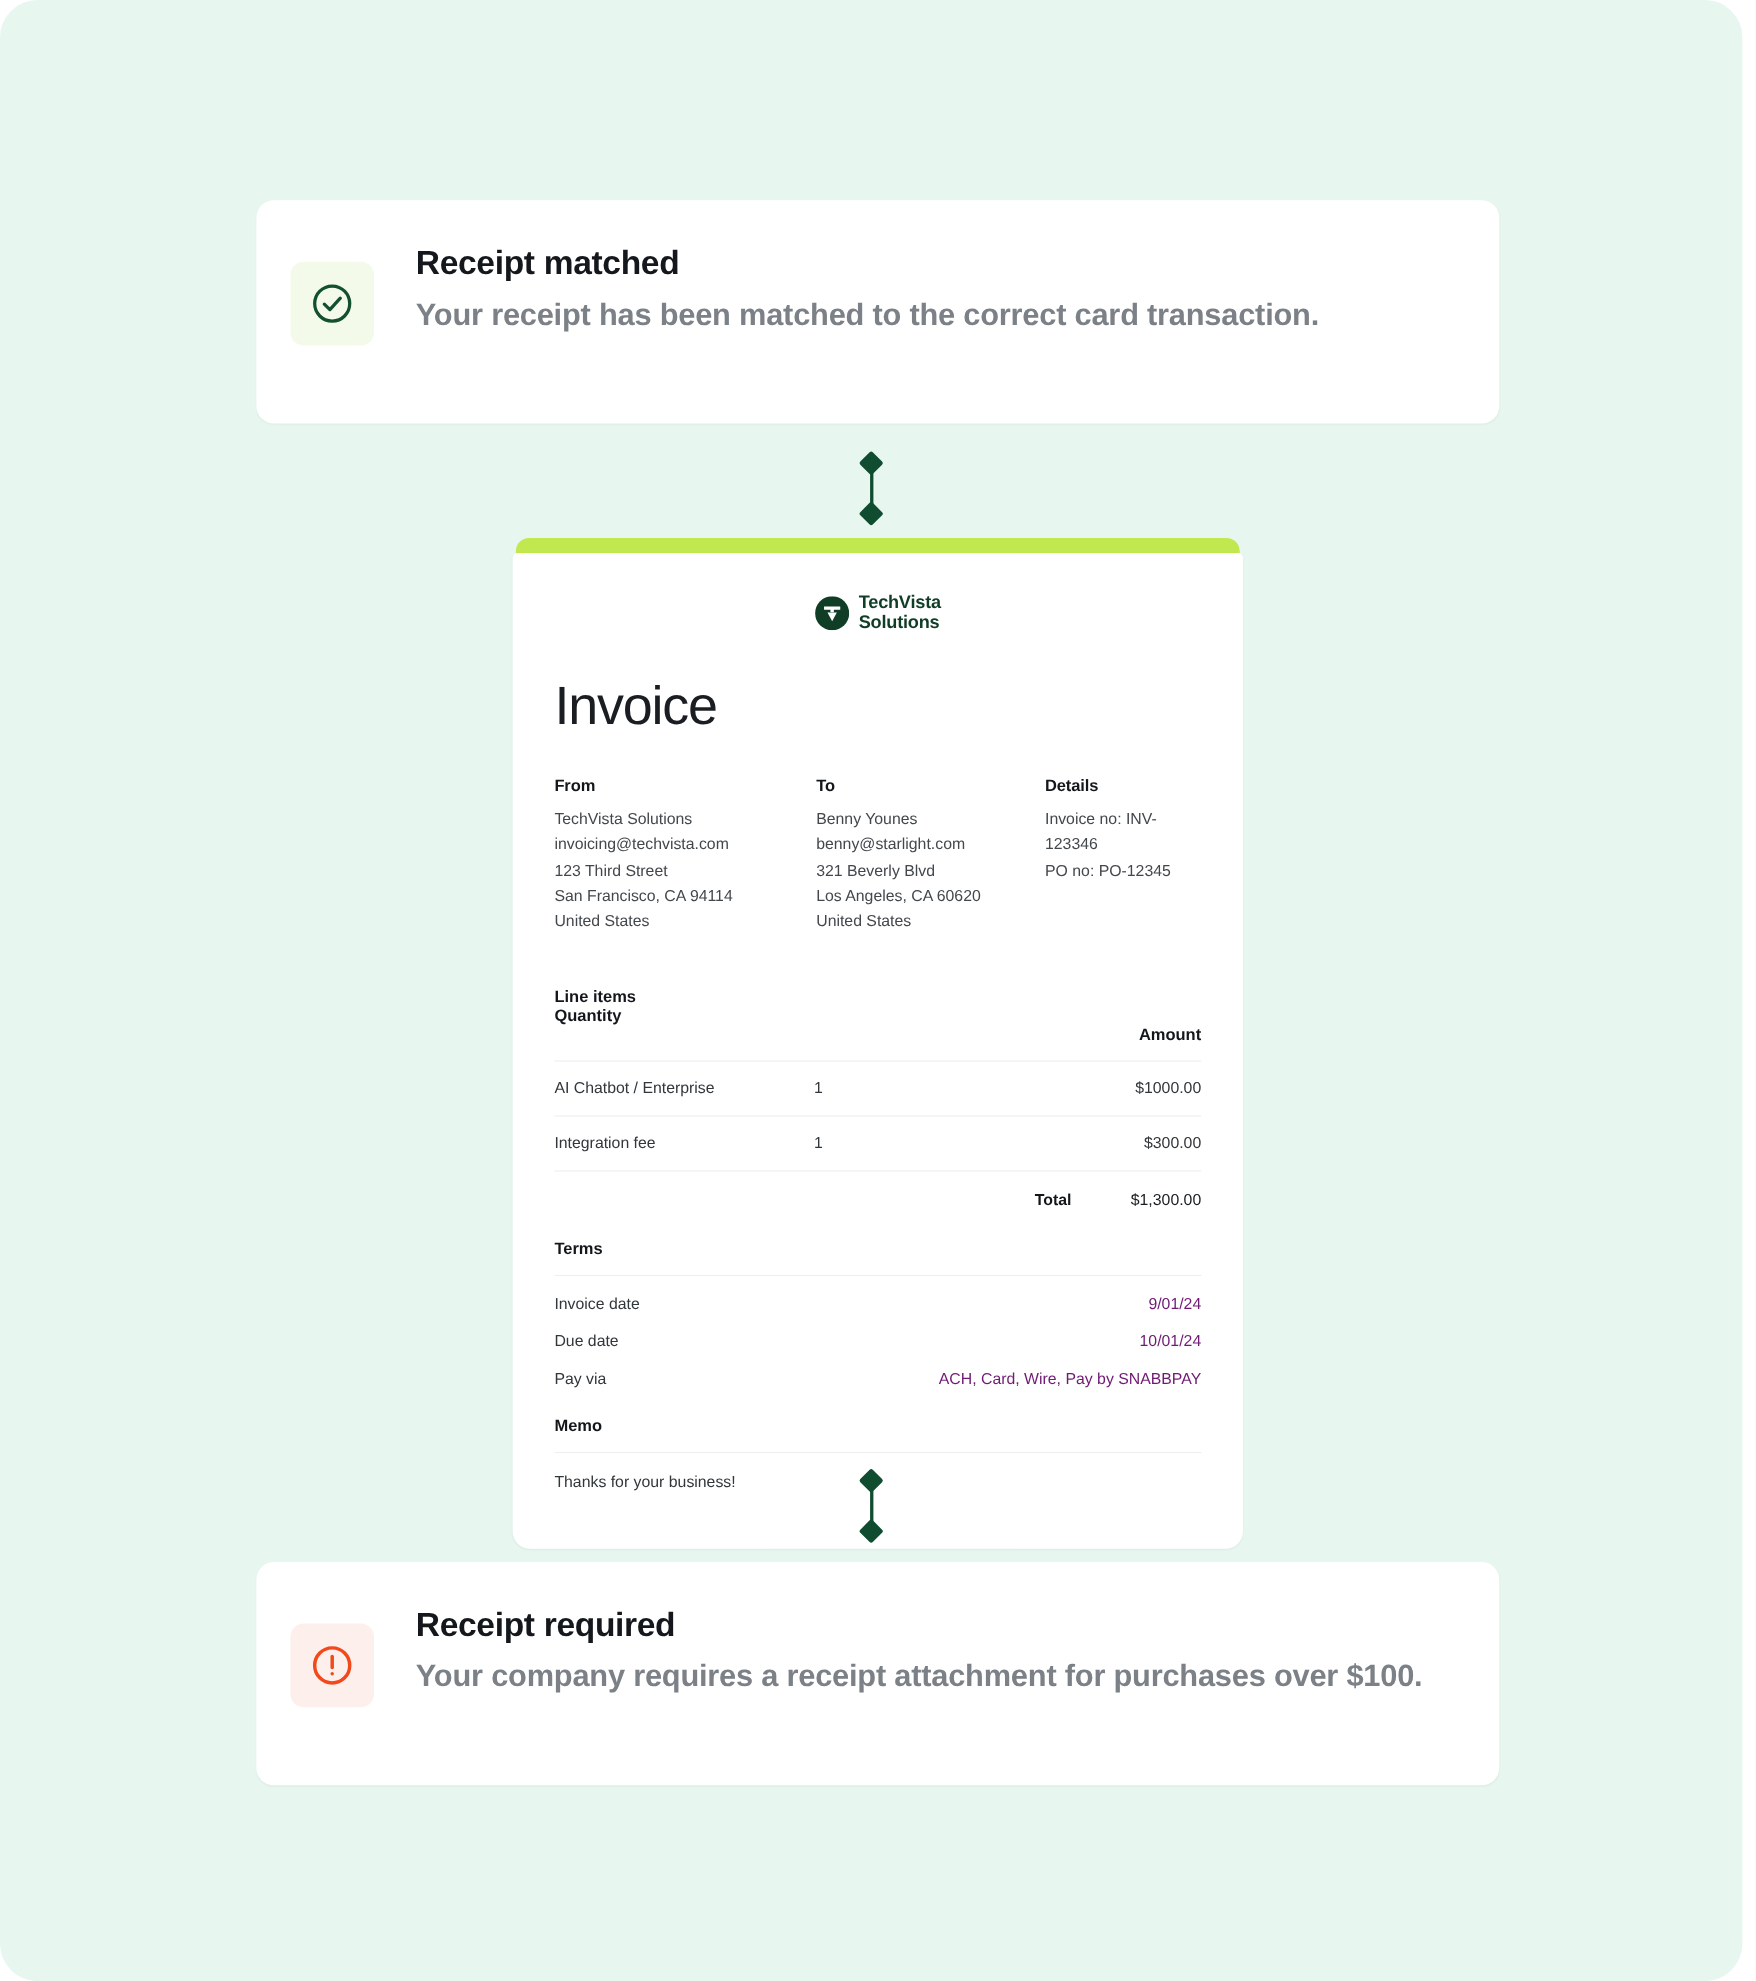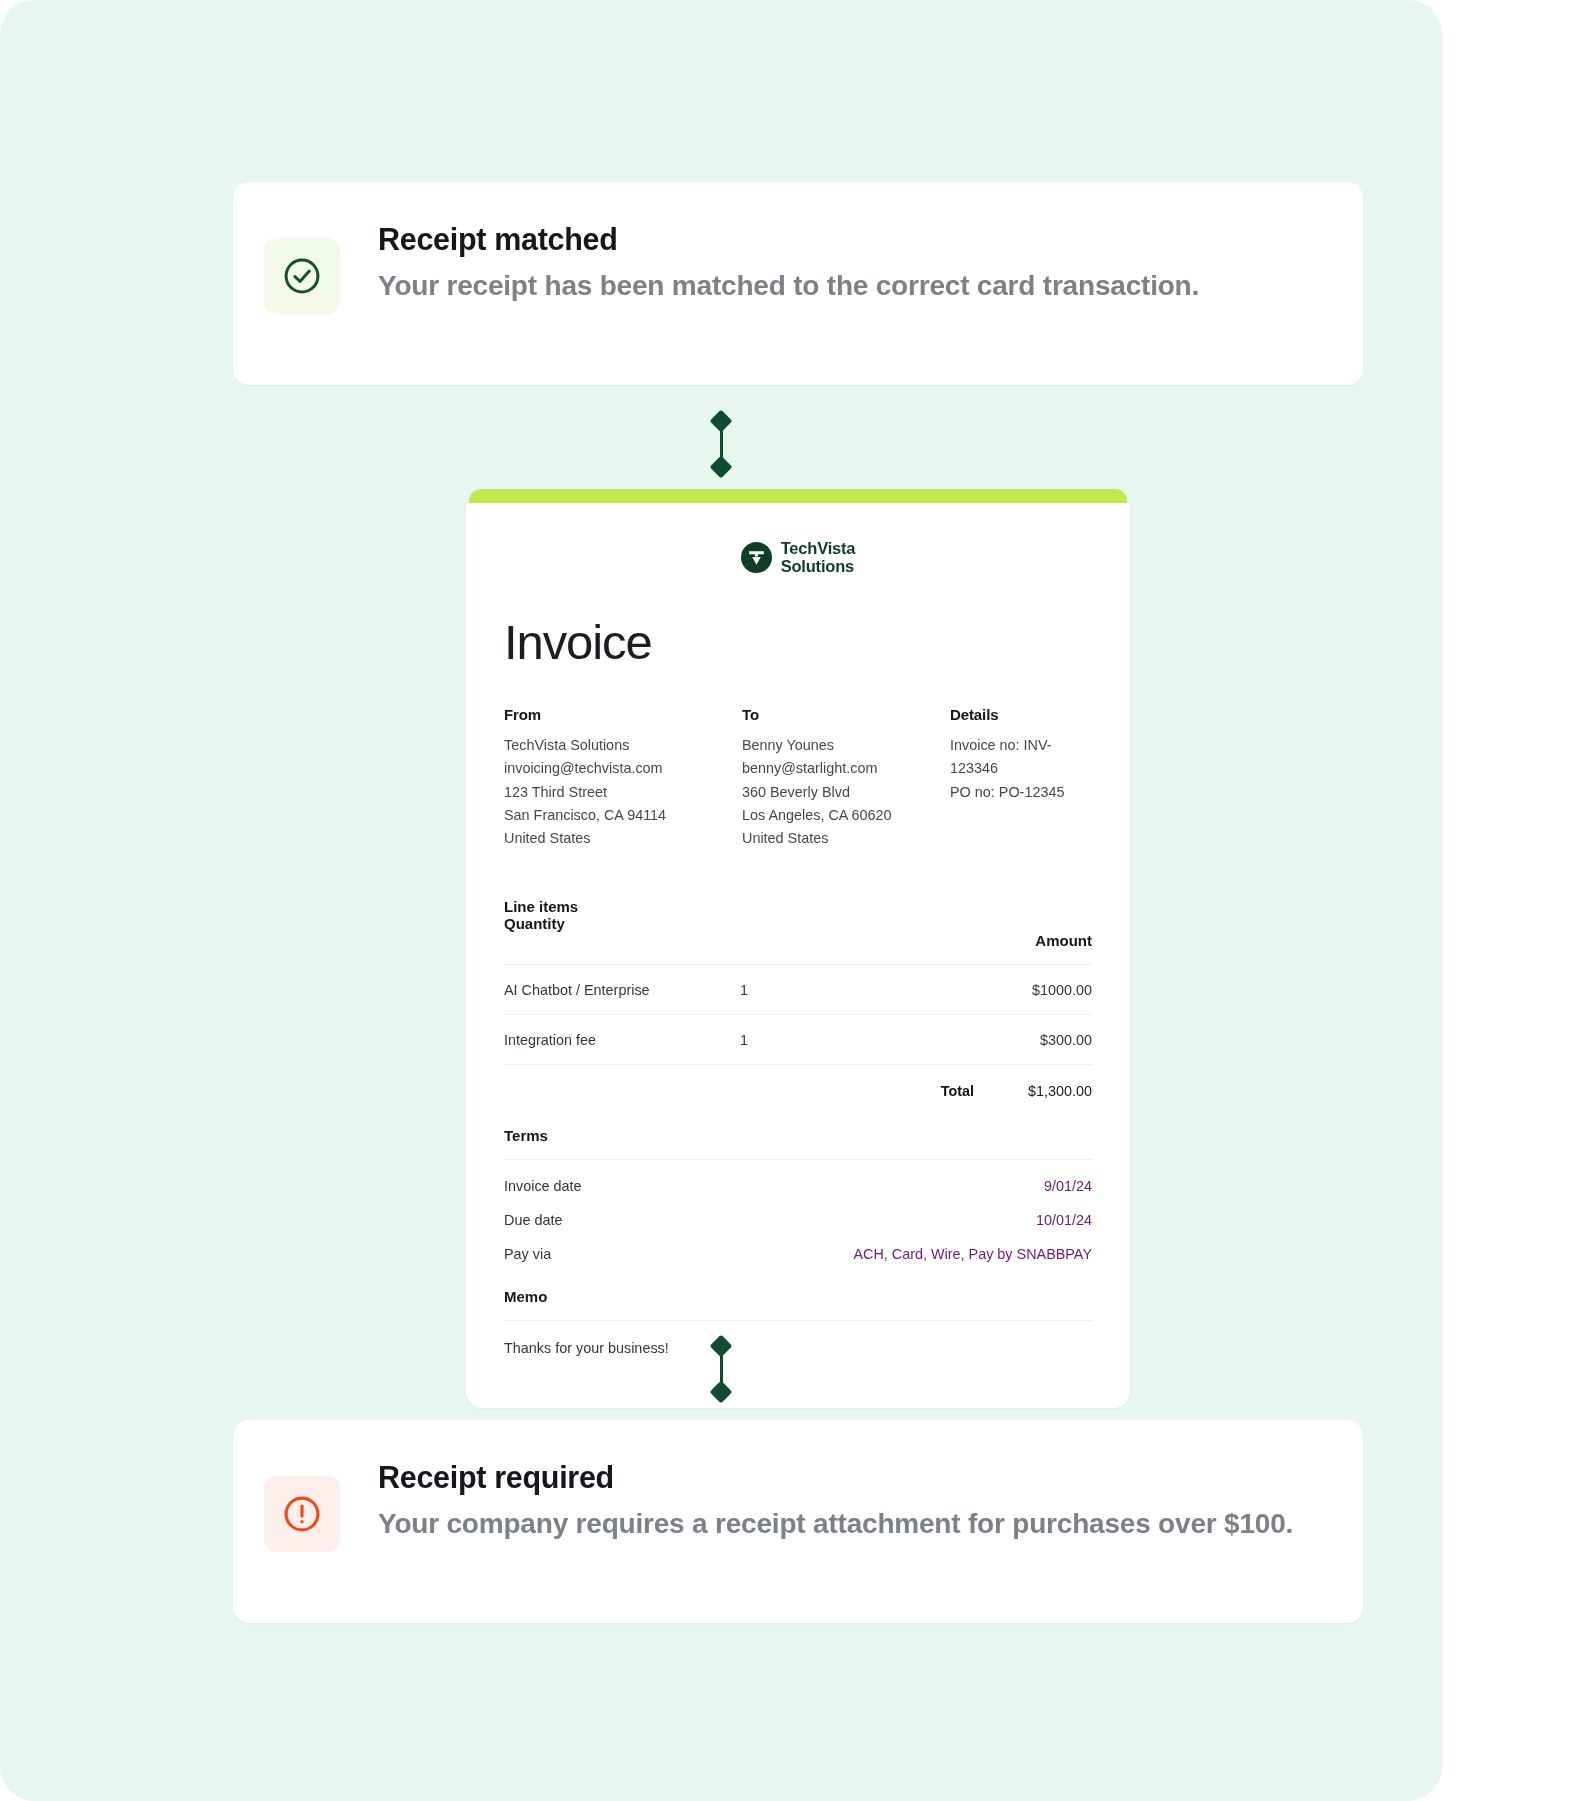--- a/index.html
+++ b/index.html
@@ -9,21 +9,21 @@
     height: 1801px;
     font-family: "Liberation Sans", sans-serif;
   }
 
   body {
     background: #ffffff;
   }
 
   .canvas {
     position: relative;
-    width: 1442px;
+    width: 1584px;
     height: 1801px;
     background: #e7f7ef;
     border-radius: 34px;
     overflow: hidden;
   }
 
   
   .alert-card {
     position: absolute;
     background: #ffffff;
@@ -308,21 +308,21 @@
           <div class="party-line">TechVista Solutions</div>
           <div class="party-line">invoicing@techvista.com</div>
           <div class="party-line">123 Third Street</div>
           <div class="party-line">San Francisco, CA 94114</div>
           <div class="party-line">United States</div>
         </div>
         <div class="party to">
           <div class="party-head">To</div>
           <div class="party-line">Benny Younes</div>
           <div class="party-line">benny@starlight.com</div>
-          <div class="party-line">360 Beverly Blvd</div>
+          <div class="party-line">321 Beverly Blvd</div>
           <div class="party-line">Los Angeles, CA 60620</div>
           <div class="party-line">United States</div>
         </div>
         <div class="party details">
           <div class="party-head">Details</div>
           <div class="party-line">Invoice no: INV-123346</div>
           <div class="party-line">PO no: PO-12345</div>
         </div>
       </div>
 

